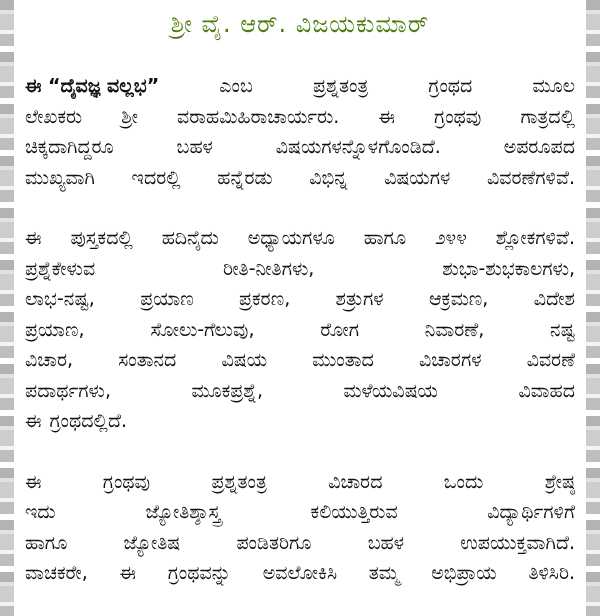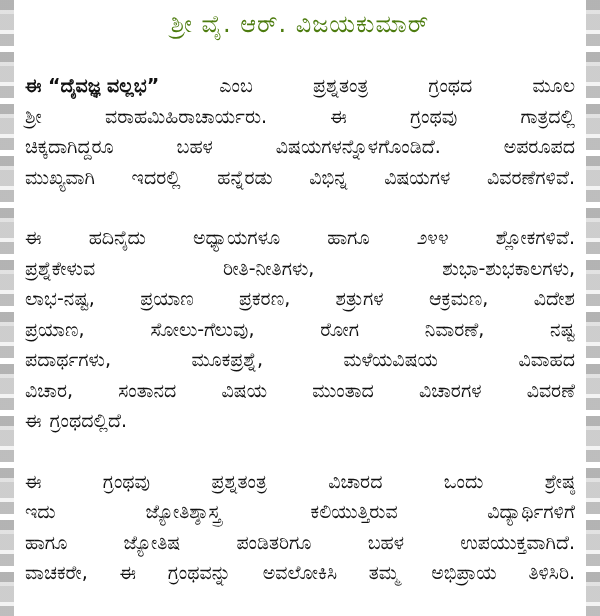--- a/index.html
+++ b/index.html
@@ -27,20 +27,21 @@
 <div class="content" id="content">
     <div class="para">
       <div class="line">
         <span class="b">ಈ “ದೈವಜ್ಞ ವಲ್ಲಭ”</span>
         <span>ಎಂಬ</span>
         <span>ಪ್ರಶ್ನತಂತ್ರ</span>
         <span>ಗ್ರಂಥದ</span>
         <span>ಮೂಲ</span>
       </div>
       <div class="line">
+        <span>ಲೇಖಕರು</span>
         <span>ಶ್ರೀ</span>
         <span>ವರಾಹಮಿಹಿರಾಚಾರ್ಯರು.</span>
         <span>ಈ</span>
         <span>ಗ್ರಂಥವು</span>
         <span>ಗಾತ್ರದಲ್ಲಿ</span>
       </div>
       <div class="line">
         <span>ಚಿಕ್ಕದಾಗಿದ್ದರೂ</span>
         <span>ಬಹಳ</span>
         <span>ವಿಷಯಗಳನ್ನೊಳಗೊಂಡಿದೆ.</span>
@@ -51,20 +52,21 @@
         <span>ಇದರಲ್ಲಿ</span>
         <span>ಹನ್ನೆರಡು</span>
         <span>ವಿಭಿನ್ನ</span>
         <span>ವಿಷಯಗಳ</span>
         <span>ವಿವರಣೆಗಳಿವೆ.</span>
       </div>
     </div>
     <div class="para">
       <div class="line">
         <span>ಈ</span>
+        <span>ಪುಸ್ತಕದಲ್ಲಿ</span>
         <span>ಹದಿನೈದು</span>
         <span>ಅಧ್ಯಾಯಗಳೂ</span>
         <span>ಹಾಗೂ</span>
         <span>೨೪೪</span>
         <span>ಶ್ಲೋಕಗಳಿವೆ.</span>
       </div>
       <div class="line">
         <span>ಪ್ರಶ್ನೆಕೇಳುವ</span>
         <span>ರೀತಿ-ನೀತಿಗಳು,</span>
         <span>ಶುಭಾ-ಶುಭಕಾಲಗಳು,</span>
@@ -78,32 +80,32 @@
         <span>ವಿದೇಶ</span>
       </div>
       <div class="line">
         <span>ಪ್ರಯಾಣ,</span>
         <span>ಸೋಲು-ಗೆಲುವು,</span>
         <span>ರೋಗ</span>
         <span>ನಿವಾರಣೆ,</span>
         <span>ನಷ್ಟ</span>
       </div>
       <div class="line">
-        <span>ಪದಾರ್ಥಗಳು,</span>
-        <span>ಮೂಕಪ್ರಶ್ನೆ,</span>
-        <span>ಮಳೆಯವಿಷಯ</span>
-        <span>ವಿವಾಹದ</span>
-      </div>
-      <div class="line">
         <span>ವಿಚಾರ,</span>
         <span>ಸಂತಾನದ</span>
         <span>ವಿಷಯ</span>
         <span>ಮುಂತಾದ</span>
         <span>ವಿಚಾರಗಳ</span>
         <span>ವಿವರಣೆ</span>
+      </div>
+      <div class="line">
+        <span>ಪದಾರ್ಥಗಳು,</span>
+        <span>ಮೂಕಪ್ರಶ್ನೆ,</span>
+        <span>ಮಳೆಯವಿಷಯ</span>
+        <span>ವಿವಾಹದ</span>
       </div>
       <div class="line last">
         <span>ಈ</span>
         <span>ಗ್ರಂಥದಲ್ಲಿದೆ.</span>
       </div>
     </div>
     <div class="para">
       <div class="line">
         <span>ಈ</span>
         <span>ಗ್ರಂಥವು</span>

